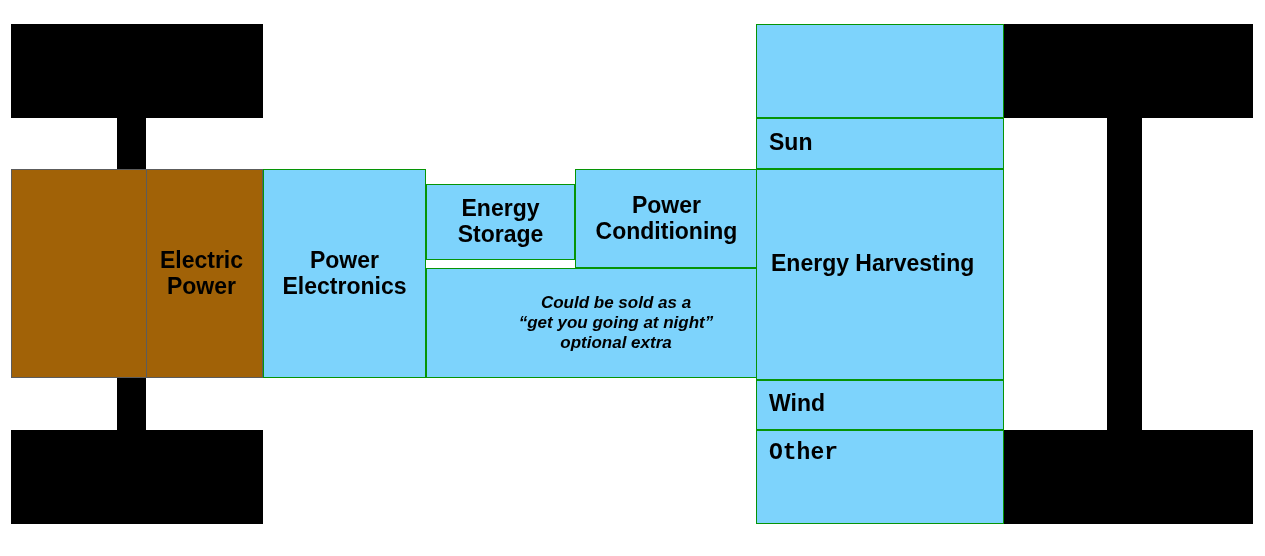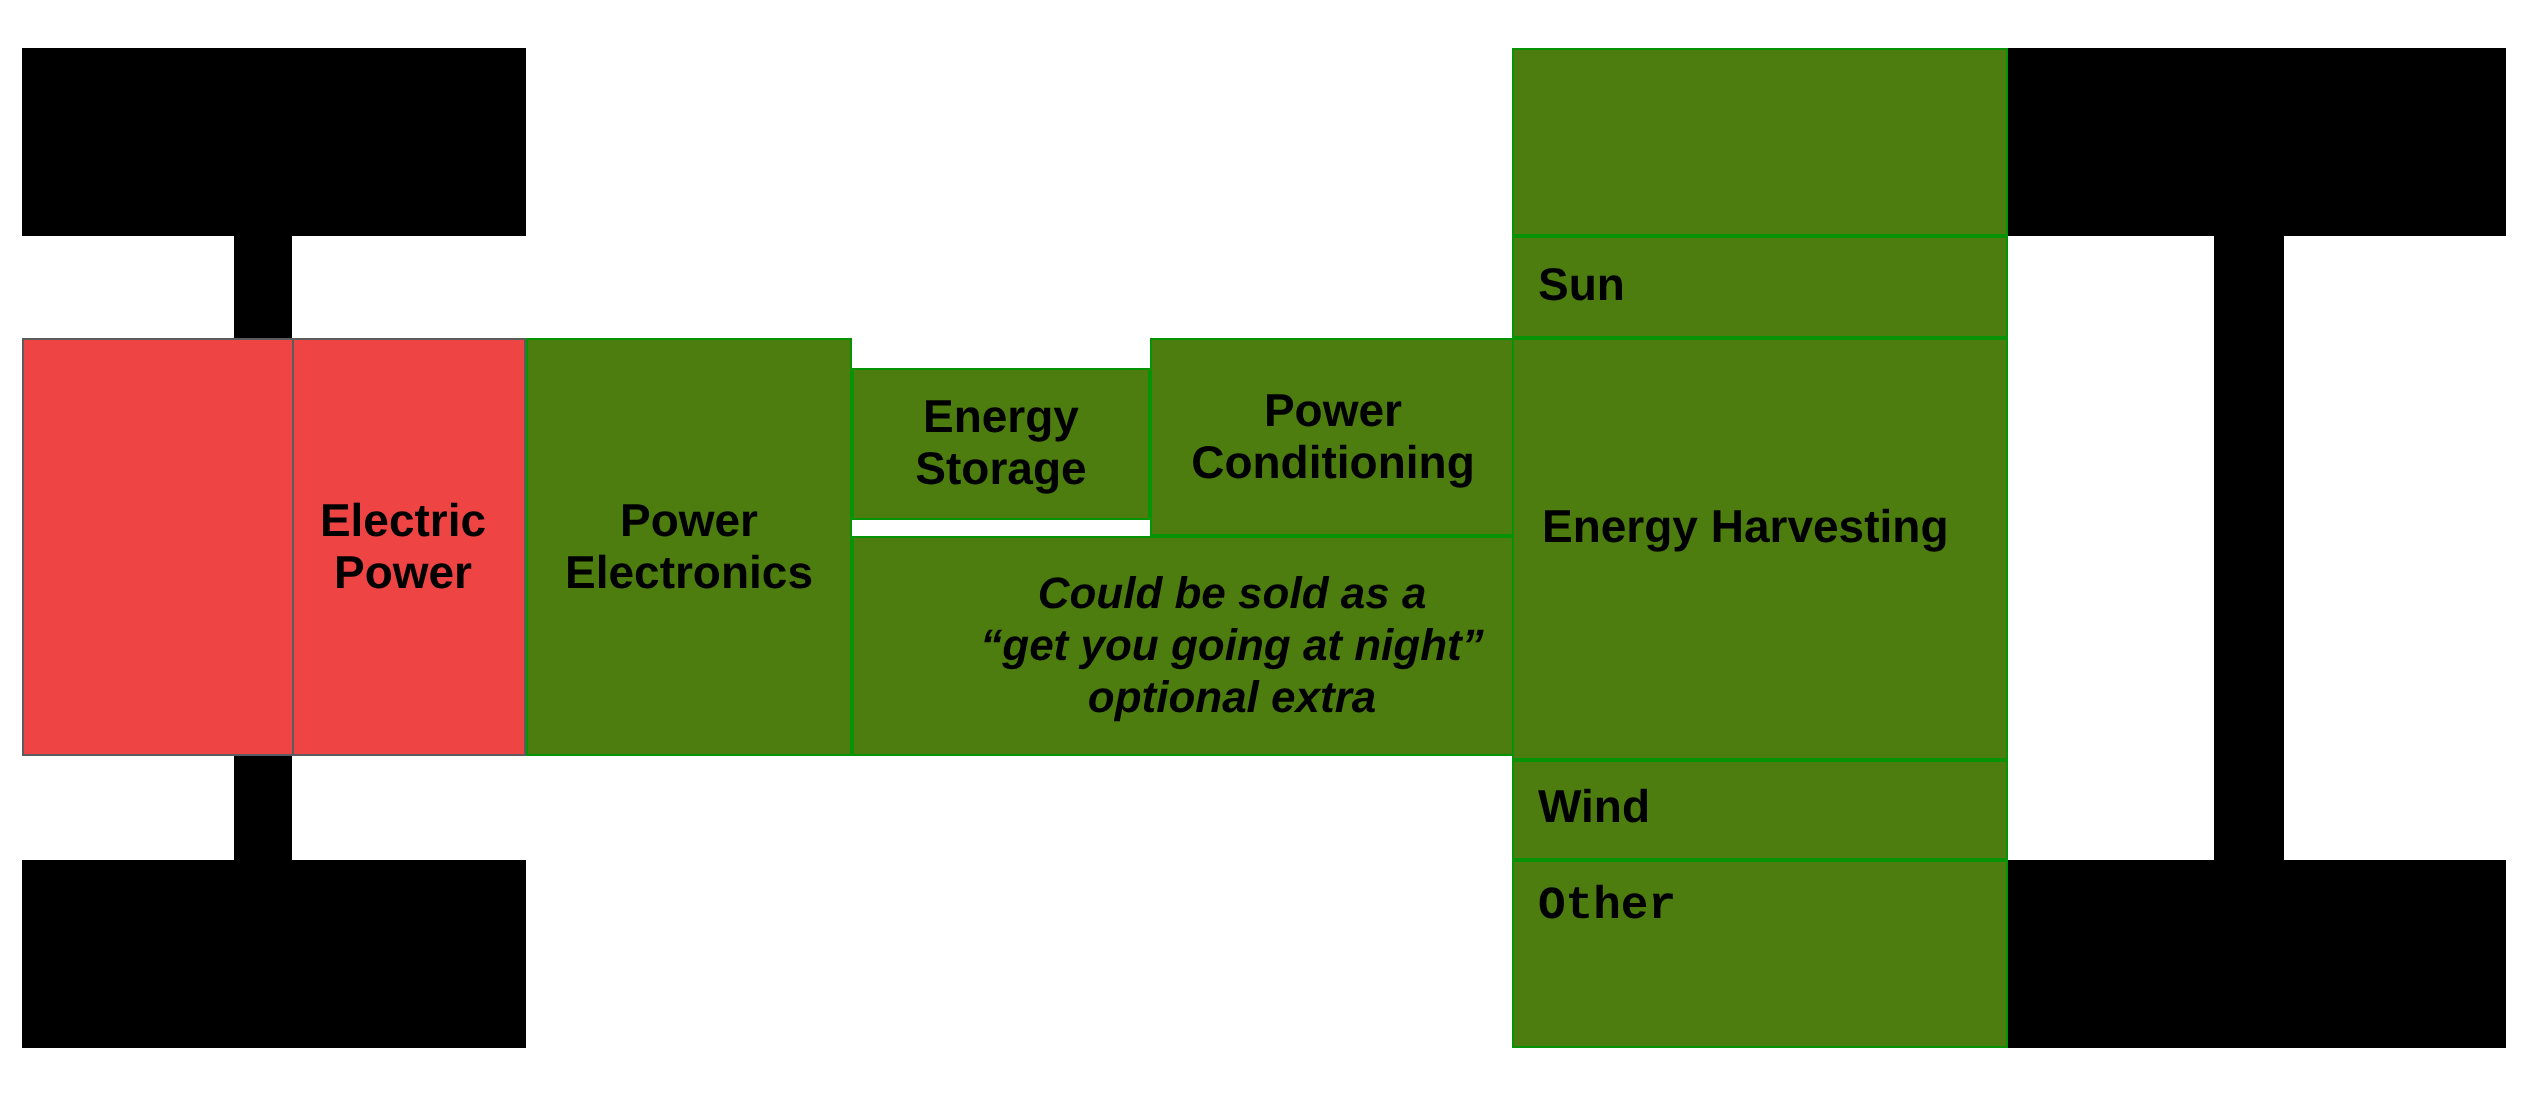--- a/index.html
+++ b/index.html
@@ -27,23 +27,23 @@
   }
   .blk {
     position: absolute;
     box-sizing: border-box;
     border: 1px solid #5c5c5c;
     color: #000000;
     font-size: 23px;
     line-height: 1.12;
     font-weight: 700;
   }
-  .blk.gray  { background: #ef4444; align-items: center; }
+  .blk.gray  { background: #a16207; align-items: center; }
   .blk.green { background: #00 f700; }
-  .blk.green { background: #4d7c0f; }
+  .blk.green { background: #7dd3fc; }
   .blk.greenline { border: 1px solid #069406; }
 
   
   .ctr {
     display: flex;
     align-items: center;
     justify-content: center;
     text-align: center;
   }
   .ctr-right {
@@ -57,21 +57,21 @@
     align-items: flex-start;
     justify-content: flex-start;
     text-align: left;
   }
   .lbl { display: block; }
   .pad-l { padding-left: 12px; }
 
   .note {
     font-style: italic;
     font-weight: 700;
-    font-size: 22px;
+    font-size: 17px;
     line-height: 1.18;
     margin-left: 48px;
   }
   .motor-inner {
     width: 112px;
     padding-right: 6px;
   }
 </style>
 </head>
 <body>

